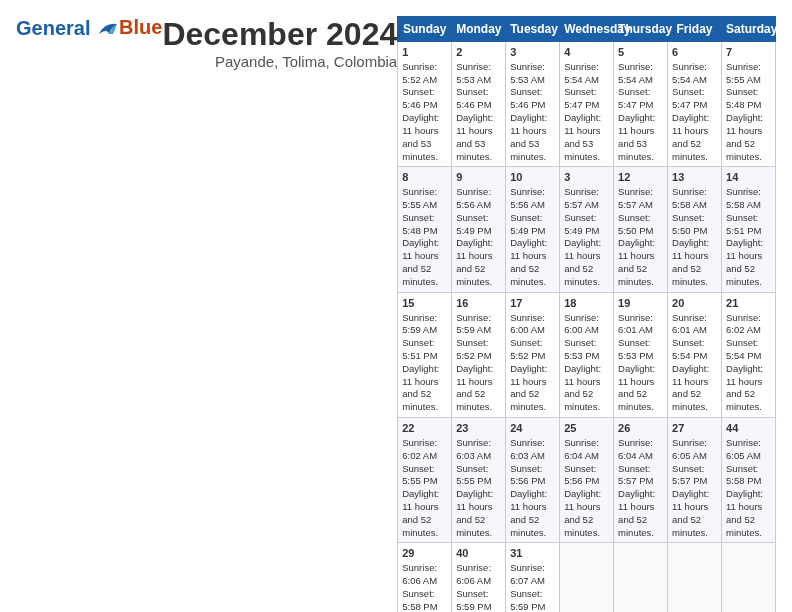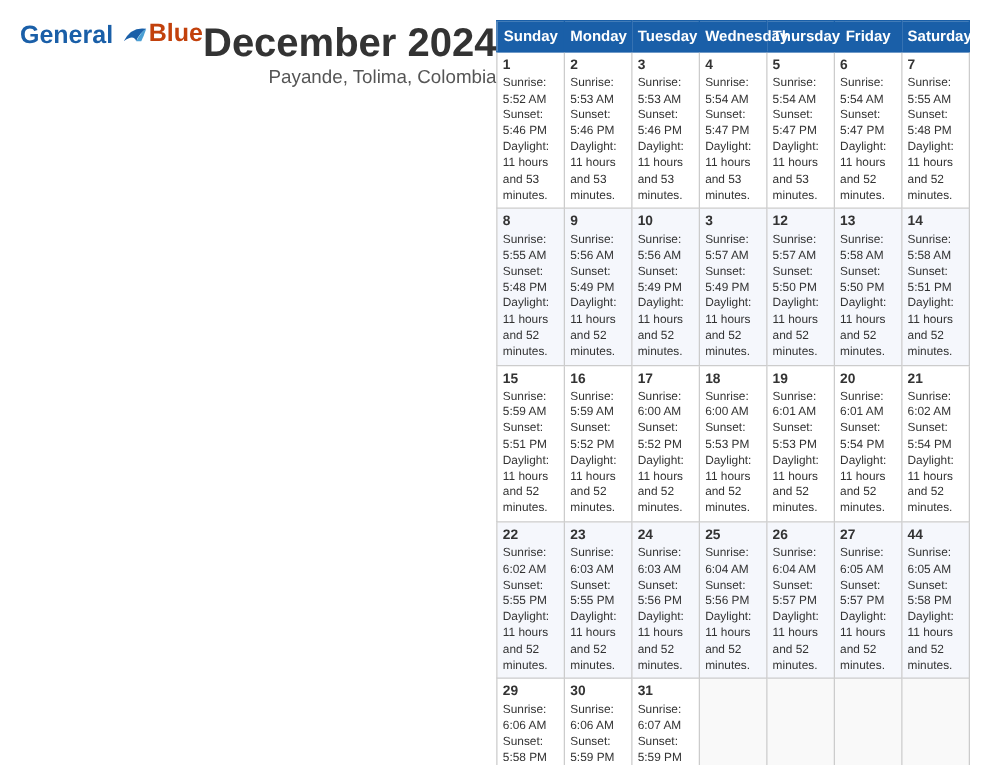--- a/index.html
+++ b/index.html
@@ -155,21 +155,21 @@
           <td><span class="day-num">22</span>Sunrise: 6:02 AM<br>Sunset: 5:55 PM<br>Daylight: 11 hours and 52 minutes.</td>
           <td><span class="day-num">23</span>Sunrise: 6:03 AM<br>Sunset: 5:55 PM<br>Daylight: 11 hours and 52 minutes.</td>
           <td><span class="day-num">24</span>Sunrise: 6:03 AM<br>Sunset: 5:56 PM<br>Daylight: 11 hours and 52 minutes.</td>
           <td><span class="day-num">25</span>Sunrise: 6:04 AM<br>Sunset: 5:56 PM<br>Daylight: 11 hours and 52 minutes.</td>
           <td><span class="day-num">26</span>Sunrise: 6:04 AM<br>Sunset: 5:57 PM<br>Daylight: 11 hours and 52 minutes.</td>
           <td><span class="day-num">27</span>Sunrise: 6:05 AM<br>Sunset: 5:57 PM<br>Daylight: 11 hours and 52 minutes.</td>
           <td><span class="day-num">44</span>Sunrise: 6:05 AM<br>Sunset: 5:58 PM<br>Daylight: 11 hours and 52 minutes.</td>
         </tr>
         <tr>
           <td><span class="day-num">29</span>Sunrise: 6:06 AM<br>Sunset: 5:58 PM<br>Daylight: 11 hours and 52 minutes.</td>
-          <td><span class="day-num">30</span>Sunrise: 6:06 AM<br>Sunset: 5:59 PM<br>Daylight: 11 hours and 52 minutes.</td>
+          <td><span class="day-num">40</span>Sunrise: 6:06 AM<br>Sunset: 5:59 PM<br>Daylight: 11 hours and 52 minutes.</td>
           <td><span class="day-num">31</span>Sunrise: 6:07 AM<br>Sunset: 5:59 PM<br>Daylight: 11 hours and 52 minutes.</td>
           <td class="empty">&nbsp;</td>
           <td class="empty">&nbsp;</td>
           <td class="empty">&nbsp;</td>
           <td class="empty">&nbsp;</td>
         </tr>
       </tbody>
   </table>
 </div>
 

